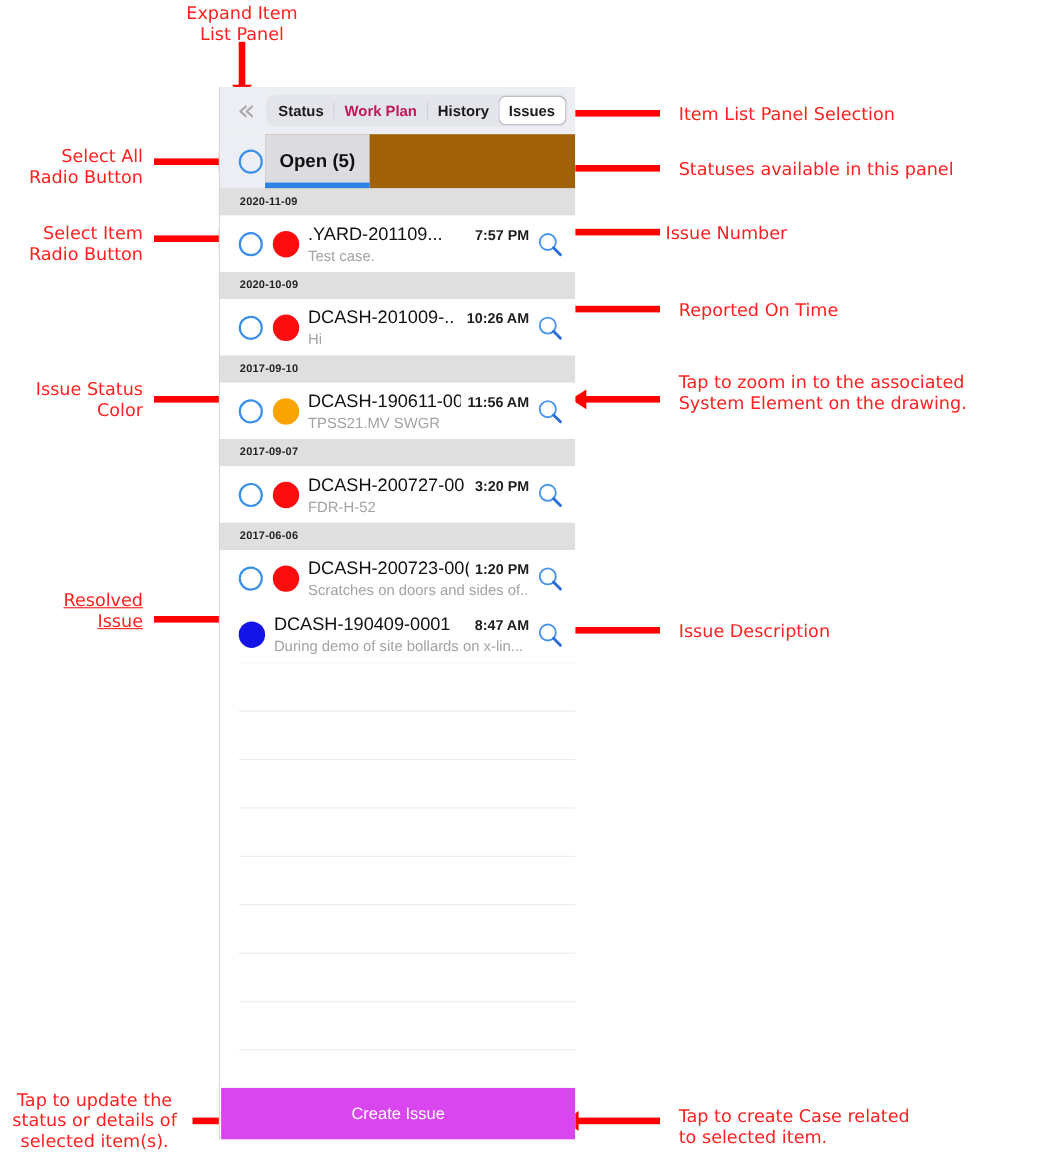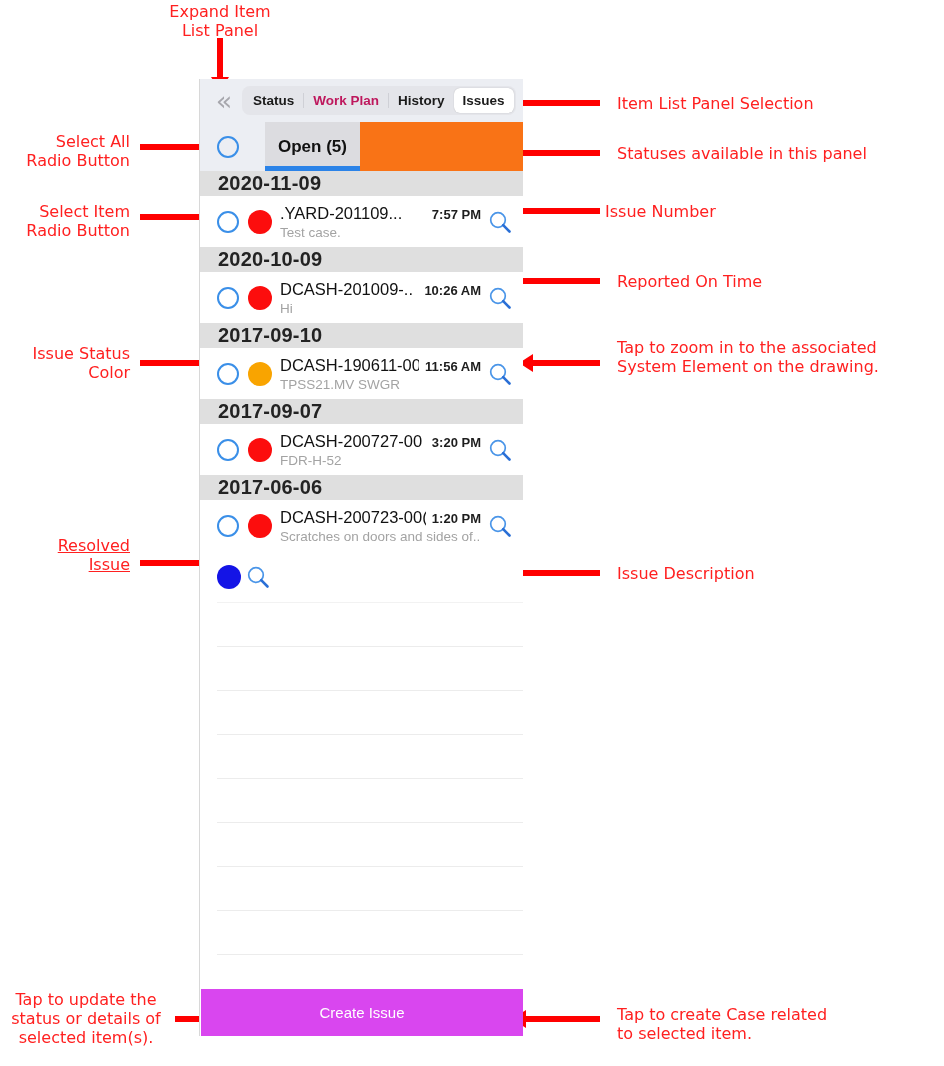--- a/index.html
+++ b/index.html
@@ -70,39 +70,39 @@
   .filterrow{
     height:49px;background:#eceef3;display:flex;align-items:center;
     box-sizing:border-box;
   }
   .radio{
     width:22px;height:22px;border:2px solid #3a8fe8;border-radius:50%;
     box-sizing:border-box;flex:0 0 auto;cursor:pointer;background:transparent;
   }
   .selall{margin-left:17px;}
   .statustabs{
-    display:flex;align-items:stretch;height:49px;flex:1;margin-left:26px;
-    background:#f97316;
+    display:flex;align-items:stretch;height:49px;flex:1;margin-left:2px;
+    background:#a16207;
   }
   .stab{
     position:relative;display:flex;align-items:center;padding:0 13px;
     background:#dcdce0;cursor:pointer;
   }
   .stab-label{font-size:17px;font-weight:bold;color:#111;white-space:nowrap;}
   .stab.active::after{
     content:"";position:absolute;left:0;right:0;bottom:0;height:5px;background:#2b83e8;
   }
 
   
   .list{background:#ffffff;}
   .datehdr{
     height:25px;background:#dfdfdf;display:flex;align-items:center;
     padding-left:18px;box-sizing:border-box;
   }
-  .datehdr span{font-size:20px;font-weight:bold;color:#232323;letter-spacing:.2px;}
+  .datehdr span{font-size:10px;font-weight:bold;color:#232323;letter-spacing:.2px;}
 
   .row{
     height:51px;display:flex;align-items:center;background:#fff;
     box-sizing:border-box;position:relative;
   }
   .row .radio{margin-left:17px;}
   .dot{
     width:24px;height:24px;border-radius:50%;flex:0 0 auto;margin-left:9px;
   }
   .row.noradio .dot{margin-left:17px;}
@@ -313,20 +313,27 @@
         </div>
         <div class="mag">
           <svg width="26" height="26" viewBox="0 0 26 26">
             <circle cx="11" cy="11" r="7.3" fill="none" stroke="#4a95e8" stroke-width="1.7"></circle>
             <line x1="16.2" y1="16.2" x2="22.5" y2="22.5" stroke="#2a6fd6" stroke-width="2.6" stroke-linecap="round"></line>
           </svg>
         </div>
       </div>
       <div class="row noradio">
         <div class="dot" style="background:#1414e6"></div>
+        <div class="rowbody">
+          <div class="rowtop">
+            <span class="issueno">DCASH-190409-0001</span>
+            <span class="rowtime">8:47 AM</span>
+          </div>
+          <div class="rowdesc">During demo of site bollards on x-lin...</div>
+        </div>
         <div class="mag">
           <svg width="26" height="26" viewBox="0 0 26 26">
             <circle cx="11" cy="11" r="7.3" fill="none" stroke="#4a95e8" stroke-width="1.7"></circle>
             <line x1="16.2" y1="16.2" x2="22.5" y2="22.5" stroke="#2a6fd6" stroke-width="2.6" stroke-linecap="round"></line>
           </svg>
         </div>
       </div>
       <div class="emptyrow first"></div>
       <div class="emptyrow"></div>
       <div class="emptyrow"></div>

